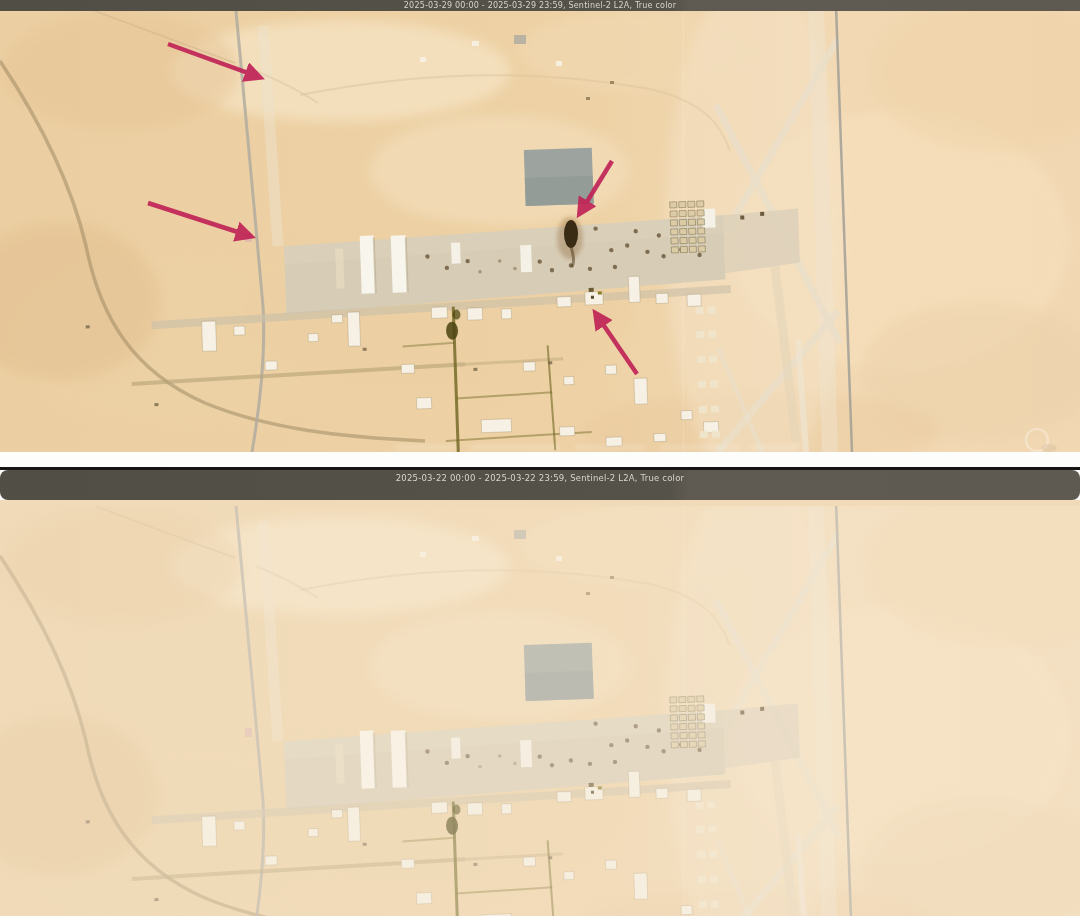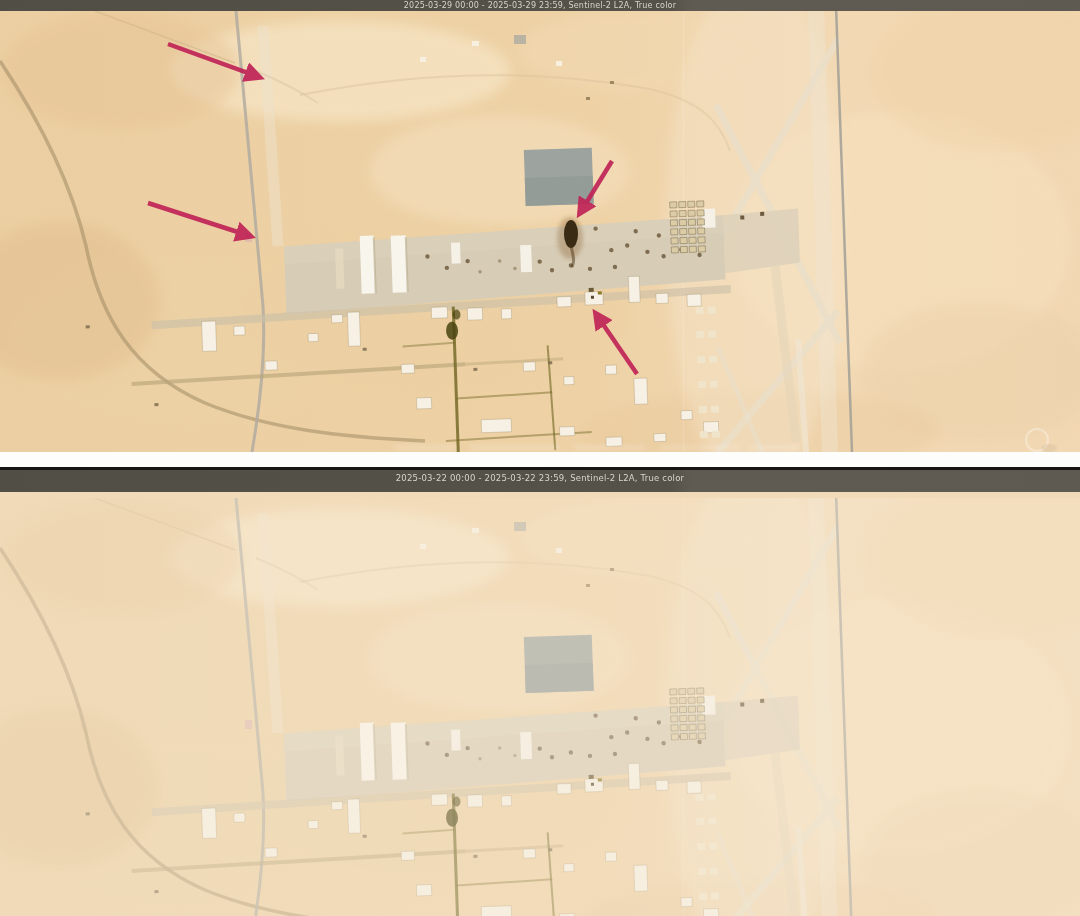--- a/index.html
+++ b/index.html
@@ -8,21 +8,21 @@
 
   .ts-bar{
     width:1080px;
     background:linear-gradient(to right,#514e46 0%,#55524a 62%,#605b52 64%,#5e5a51 100%);
     color:#d8d5ca;
     text-align:center;
     overflow:hidden;
     position:relative;
   }
   .ts-bar.top{height:11px;line-height:11px;font-size:8px;letter-spacing:.2px;}
-  .ts-bar.bottom{height:22px;font-size:8.5px;letter-spacing:.2px;padding-top:3px;box-sizing:border-box;line-height:10px;}
+  .ts-bar.bottom{height:30px;font-size:8.5px;letter-spacing:.2px;padding-top:3px;box-sizing:border-box;line-height:10px;border-radius:8px;}
 
   .divider-white{width:1080px;height:15px;background:#fdfdfc;}
   .divider-black{width:1080px;height:3px;background:#161513;}
 
   .pane-img{position:relative;width:1080px;overflow:hidden;background:#eccfa2;}
   .pane-img.after{height:441px;}
   .pane-img.before{height:424px;}
   .scene-slot{position:absolute;left:0;top:0;width:1080px;height:441px;}
   .pane-img.before .scene-slot{transform:translateY(6px);}
   .scene-slot svg{display:block;}

